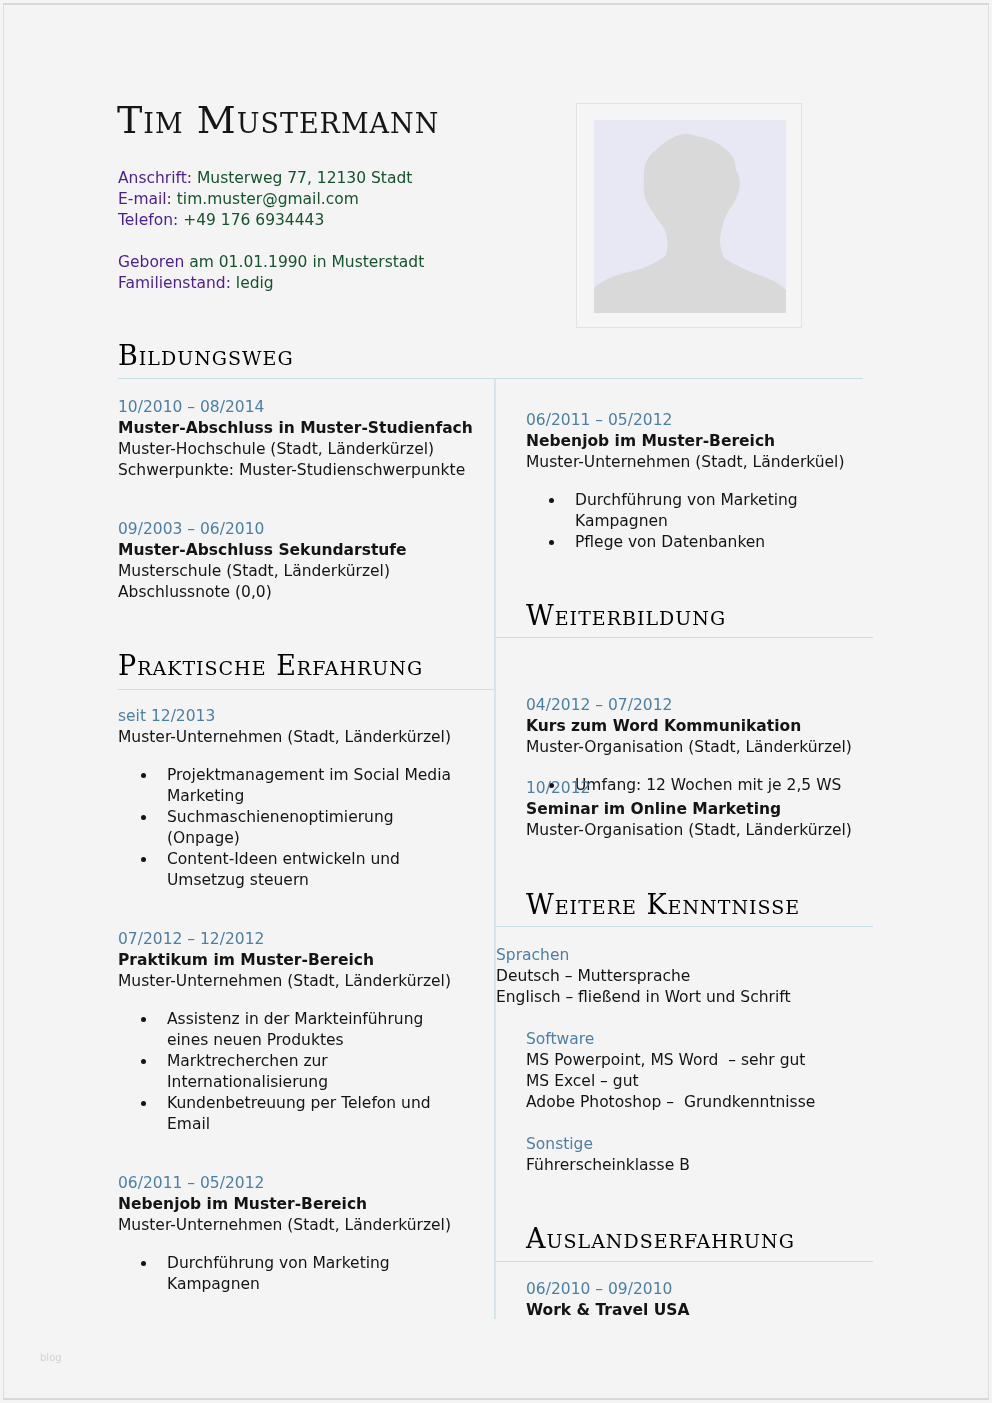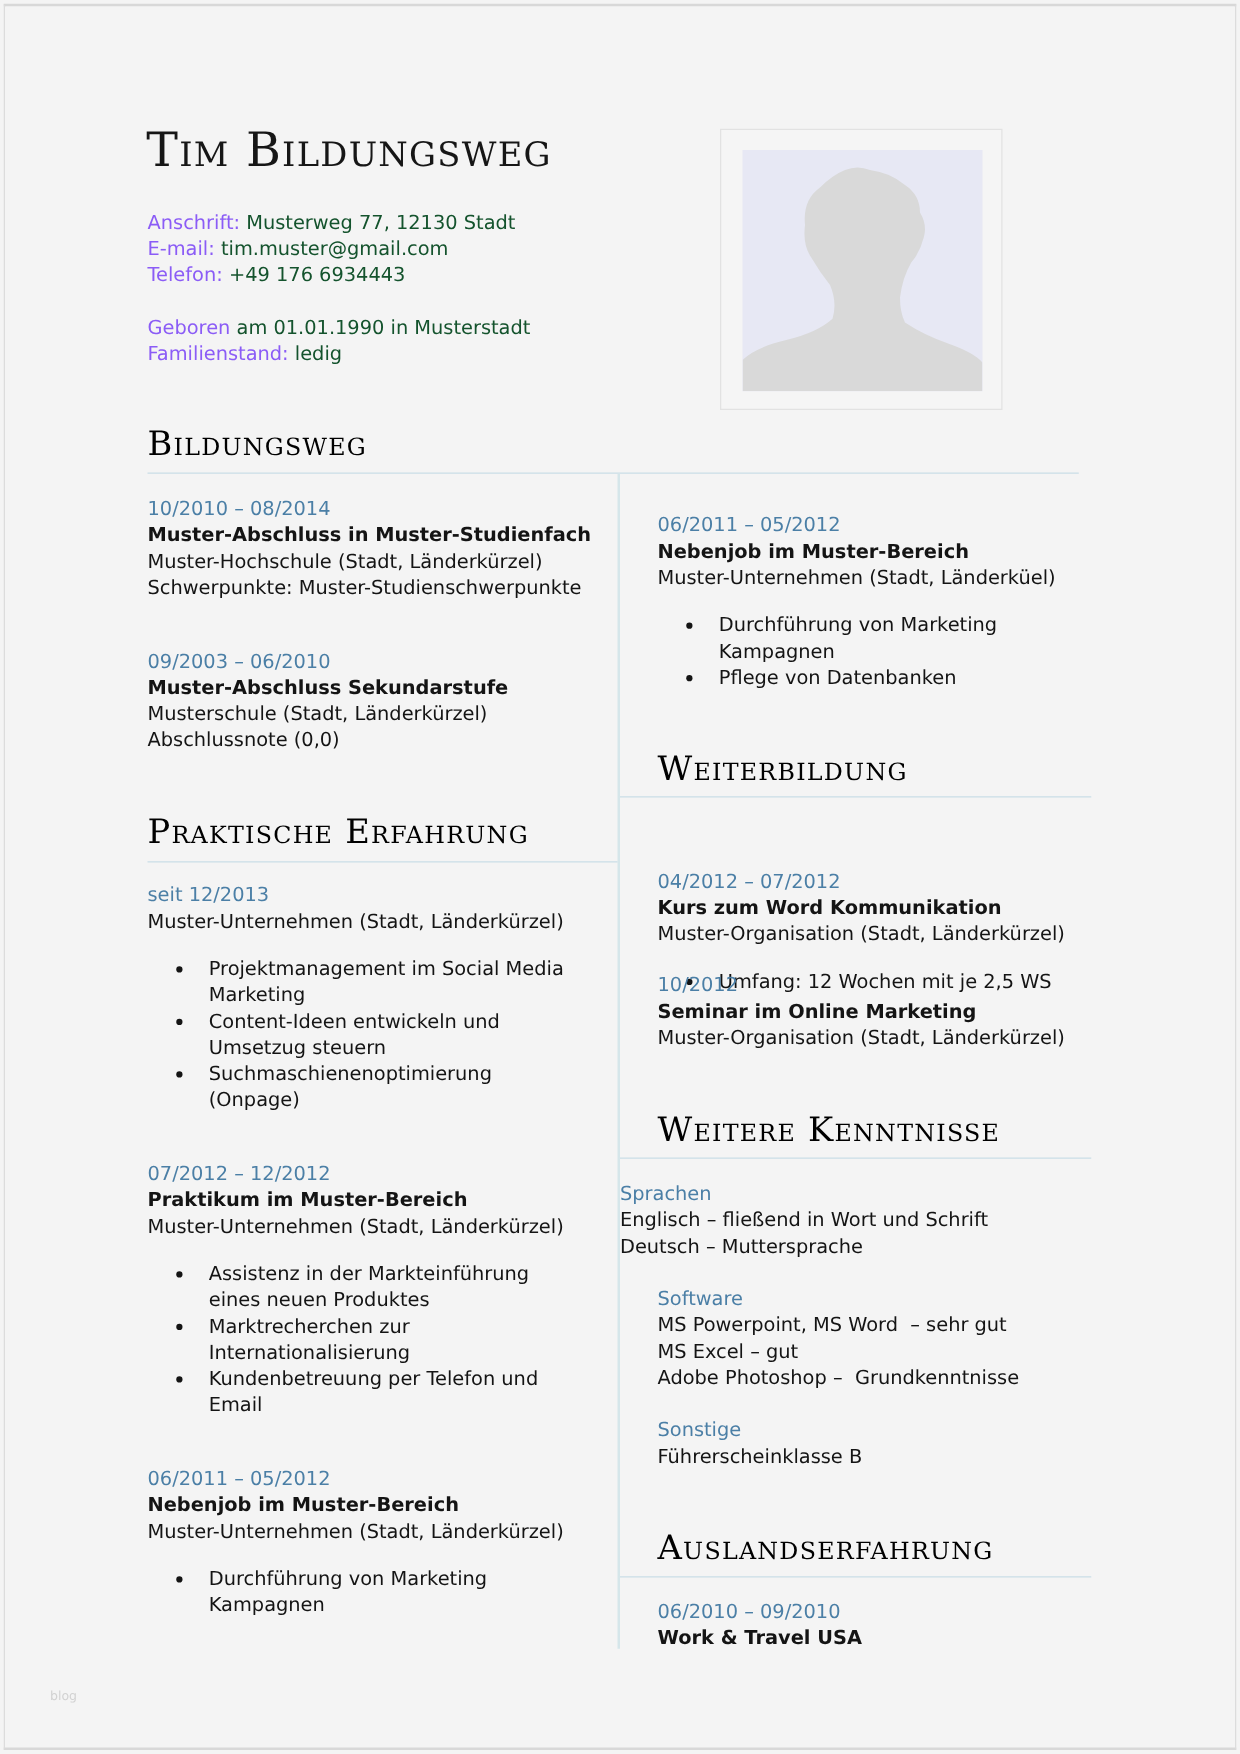--- a/index.html
+++ b/index.html
@@ -15,21 +15,21 @@
     border-top:2px solid #d8d8d8; border-bottom:2px solid #d8d8d8;
   }
   .abs { position:absolute; }
   .name {
     left:117px; top:98px; font-family:"DejaVu Serif", serif;
     font-size:38px; font-weight:300; letter-spacing:1px; color:#161616;
     font-variant:small-caps; line-height:44px; white-space:nowrap;
   }
   .contact { left:118px; top:168px; font-size:15.5px; line-height:21px; }
   .contact .row { white-space:nowrap; }
-  .lbl { color:#8b5cf6; }
+  .lbl { color:#4c1d95; }
   .val { color:#14532d; }
   .gap { height:21px; }
 
   .photo {
     left:576px; top:103px; width:226px; height:225px;
     border:1px solid #e2e2e2; box-sizing:border-box; background:#f5f5f5;
   }
   .photo .inner {
     position:absolute; left:17px; top:16px; width:192px; height:193px;
     background:#e7e8f4; overflow:hidden;
@@ -53,21 +53,21 @@
     content:""; position:absolute; left:23px; top:8px;
     width:5px; height:5px; border-radius:50%; background:#141414;
   }
   .blog { left:40px; top:1352px; font-size:10px; color:#d2d2d2; }
 </style>
 </head>
 <body>
 
 <div class="frame"></div>
 
-<div class="abs name">Tim Bildungsweg</div>
+<div class="abs name">Tim Mustermann</div>
 
 <div class="abs contact">
   <div class="row"><span class="lbl">Anschrift:</span> <span class="val">Musterweg 77, 12130 Stadt</span></div>
   <div class="row"><span class="lbl">E-mail:</span> <span class="val">tim.muster@gmail.com</span></div>
   <div class="row"><span class="lbl">Telefon:</span> <span class="val">+49 176 6934443</span></div>
   <div class="gap"></div>
   <div class="row"><span class="lbl">Geboren</span> <span class="val">am 01.01.1990 in Musterstadt</span></div>
   <div class="row"><span class="lbl">Familienstand:</span> <span class="val">ledig</span></div>
 </div>
 
@@ -99,22 +99,22 @@
 </div>
 
 <div class="abs sec-title" style="left:118px;top:650px;">Praktische Erfahrung</div>
 <div class="abs hline" style="left:118px;top:689px;width:376px;"></div>
 
 <div class="abs entry" style="left:118px;top:706px;width:360px;white-space:normal;">
   <div class="date">seit 12/2013</div>
   <div class="sub">Muster-Unternehmen (Stadt, Länderkürzel)</div>
   <ul class="bul" style="margin-top:17px;width:340px;">
     <li>Projektmanagement im Social Media Marketing</li>
+    <li>Suchmaschienenoptimierung (Onpage)</li>
     <li>Content-Ideen entwickeln und Umsetzug steuern</li>
-    <li>Suchmaschienenoptimierung (Onpage)</li>
   </ul>
 </div>
 
 <div class="abs entry" style="left:118px;top:929px;width:360px;white-space:normal;">
   <div class="date">07/2012 – 12/2012</div>
   <div class="title">Praktikum im Muster-Bereich</div>
   <div class="sub">Muster-Unternehmen (Stadt, Länderkürzel)</div>
   <ul class="bul" style="margin-top:17px;width:345px;">
     <li>Assistenz in der Markteinführung eines neuen Produktes</li>
     <li>Marktrecherchen zur Internationalisierung</li>
@@ -157,22 +157,22 @@
   <div class="date">10/2012</div>
   <div class="title">Seminar im Online Marketing</div>
   <div class="sub">Muster-Organisation (Stadt, Länderkürzel)</div>
 </div>
 
 <div class="abs sec-title" style="left:526px;top:889px;">Weitere Kenntnisse</div>
 <div class="abs hline" style="left:496px;top:926px;width:377px;"></div>
 
 <div class="abs entry" style="left:496px;top:945px;">
   <div class="date">Sprachen</div>
+  <div class="sub">Deutsch – Muttersprache</div>
   <div class="sub">Englisch – fließend in Wort und Schrift</div>
-  <div class="sub">Deutsch – Muttersprache</div>
 </div>
 
 <div class="abs entry" style="left:526px;top:1029px;">
   <div class="date">Software</div>
   <div class="sub" style="white-space:pre;">MS Powerpoint, MS Word  – sehr gut</div>
   <div class="sub">MS Excel – gut</div>
   <div class="sub" style="white-space:pre;">Adobe Photoshop –  Grundkenntnisse</div>
 </div>
 
 <div class="abs entry" style="left:526px;top:1134px;">

